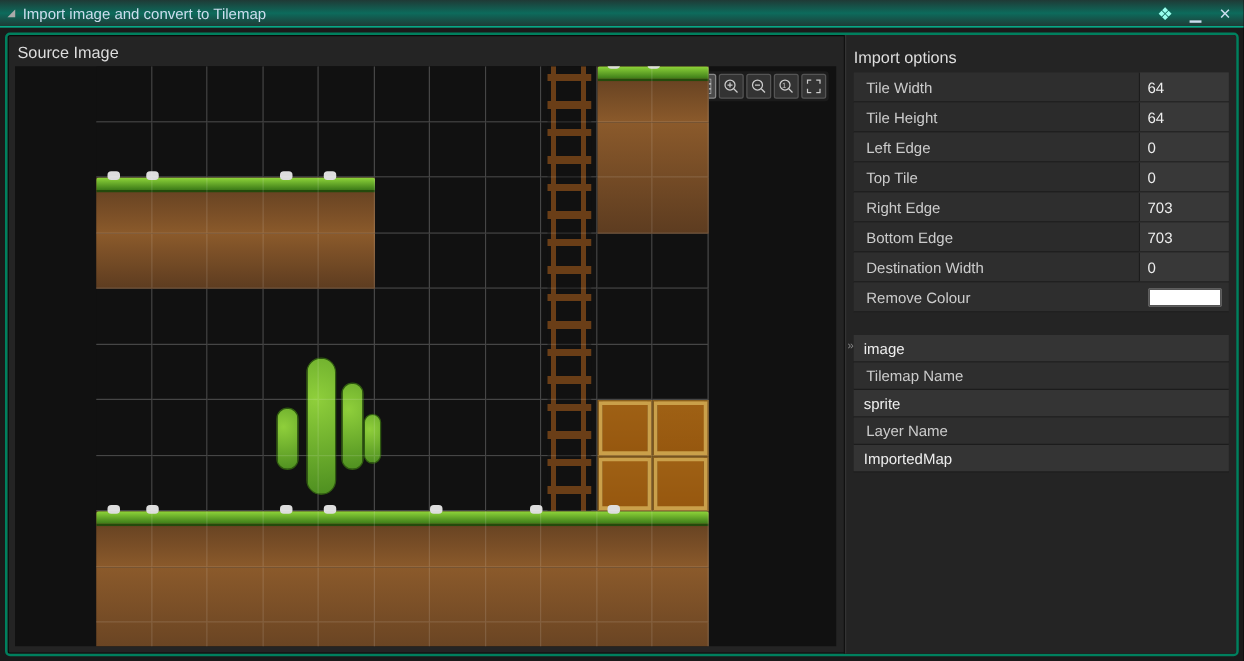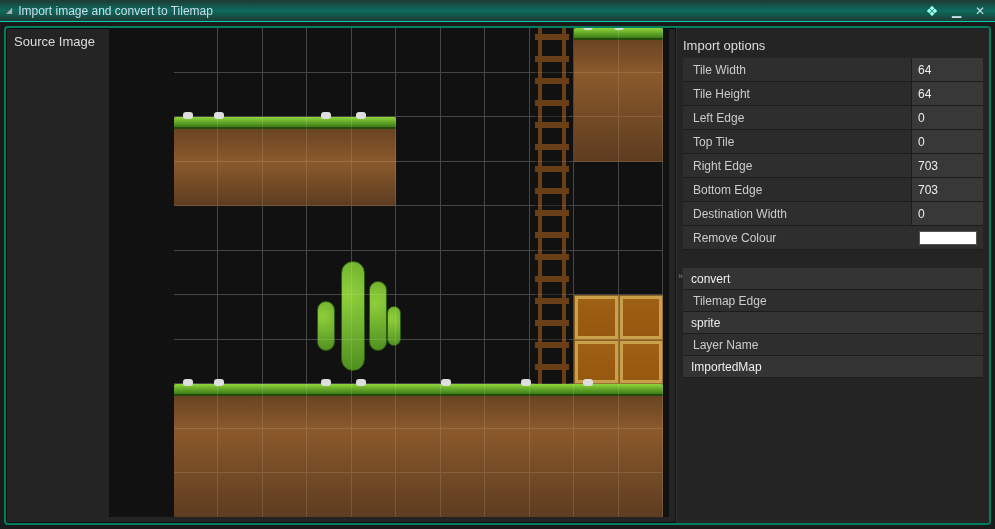--- a/index.html
+++ b/index.html
@@ -50,21 +50,21 @@
     background: #242424;
     display: flex;
     flex-direction: row;
     position: relative;
     overflow: hidden;
     box-shadow: inset 0 0 0 1px #0a0a0a;
   }
   .left-panel {
     flex: 0 0 670px;
     display: flex;
-    flex-direction: row;
+    flex-direction: column;
     border-right: 1px solid #111;
   }
   .right-panel {
     flex: 1;
     display: flex;
     flex-direction: column;
     background: #242424;
     padding: 6px 6px 6px 6px;
     border-left: 1px solid #333;
   }
@@ -610,24 +610,24 @@
         </div>
 
       <div class="form-row">
         <span class="form-label">Remove Colour</span>
         <span class="form-swatch"></span>
       </div>
 
       <div style="height:18px"></div>
 
       <div class="text-row">
-          <span class="text-input">convert</span>
+          <span class="text-input">image</span>
         </div>
       <div class="text-row">
-          <span class="form-label">Tilemap Edge</span>
+          <span class="form-label">Tilemap Name</span>
         </div>
       <div class="text-row">
           <span class="text-input">sprite</span>
         </div>
       <div class="text-row">
           <span class="form-label">Layer Name</span>
         </div>
       <div class="text-row">
           <span class="text-input">ImportedMap</span>
         </div>

